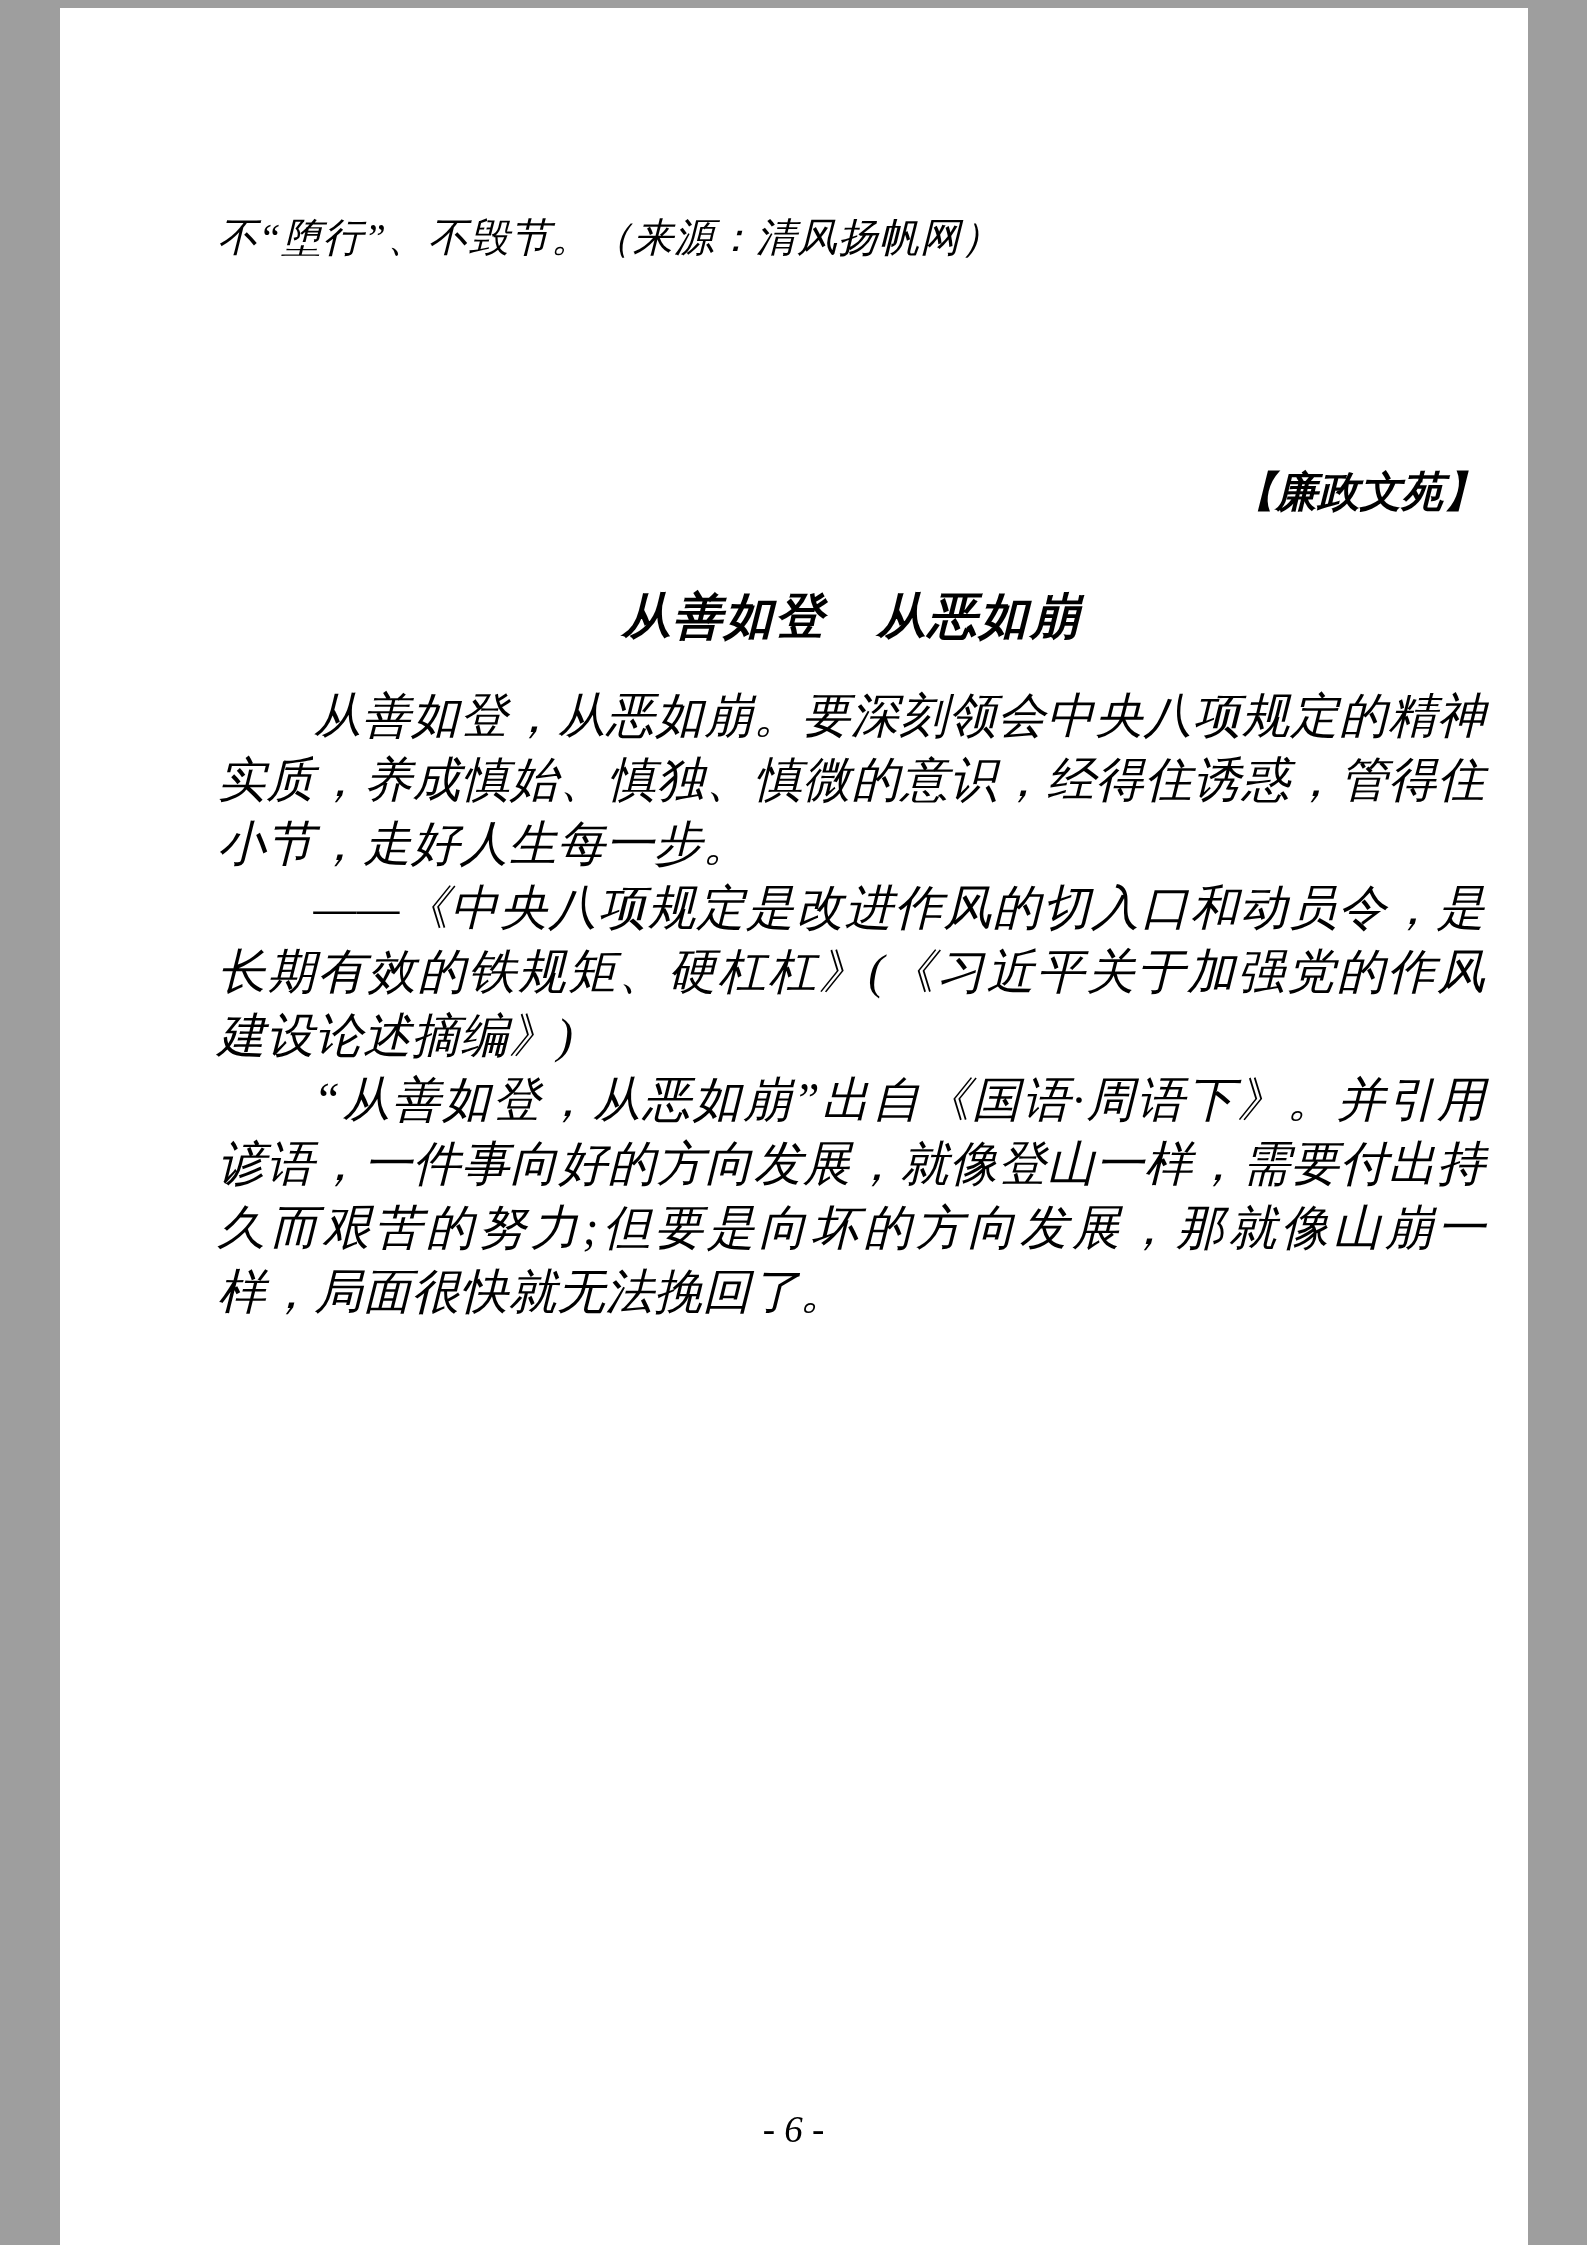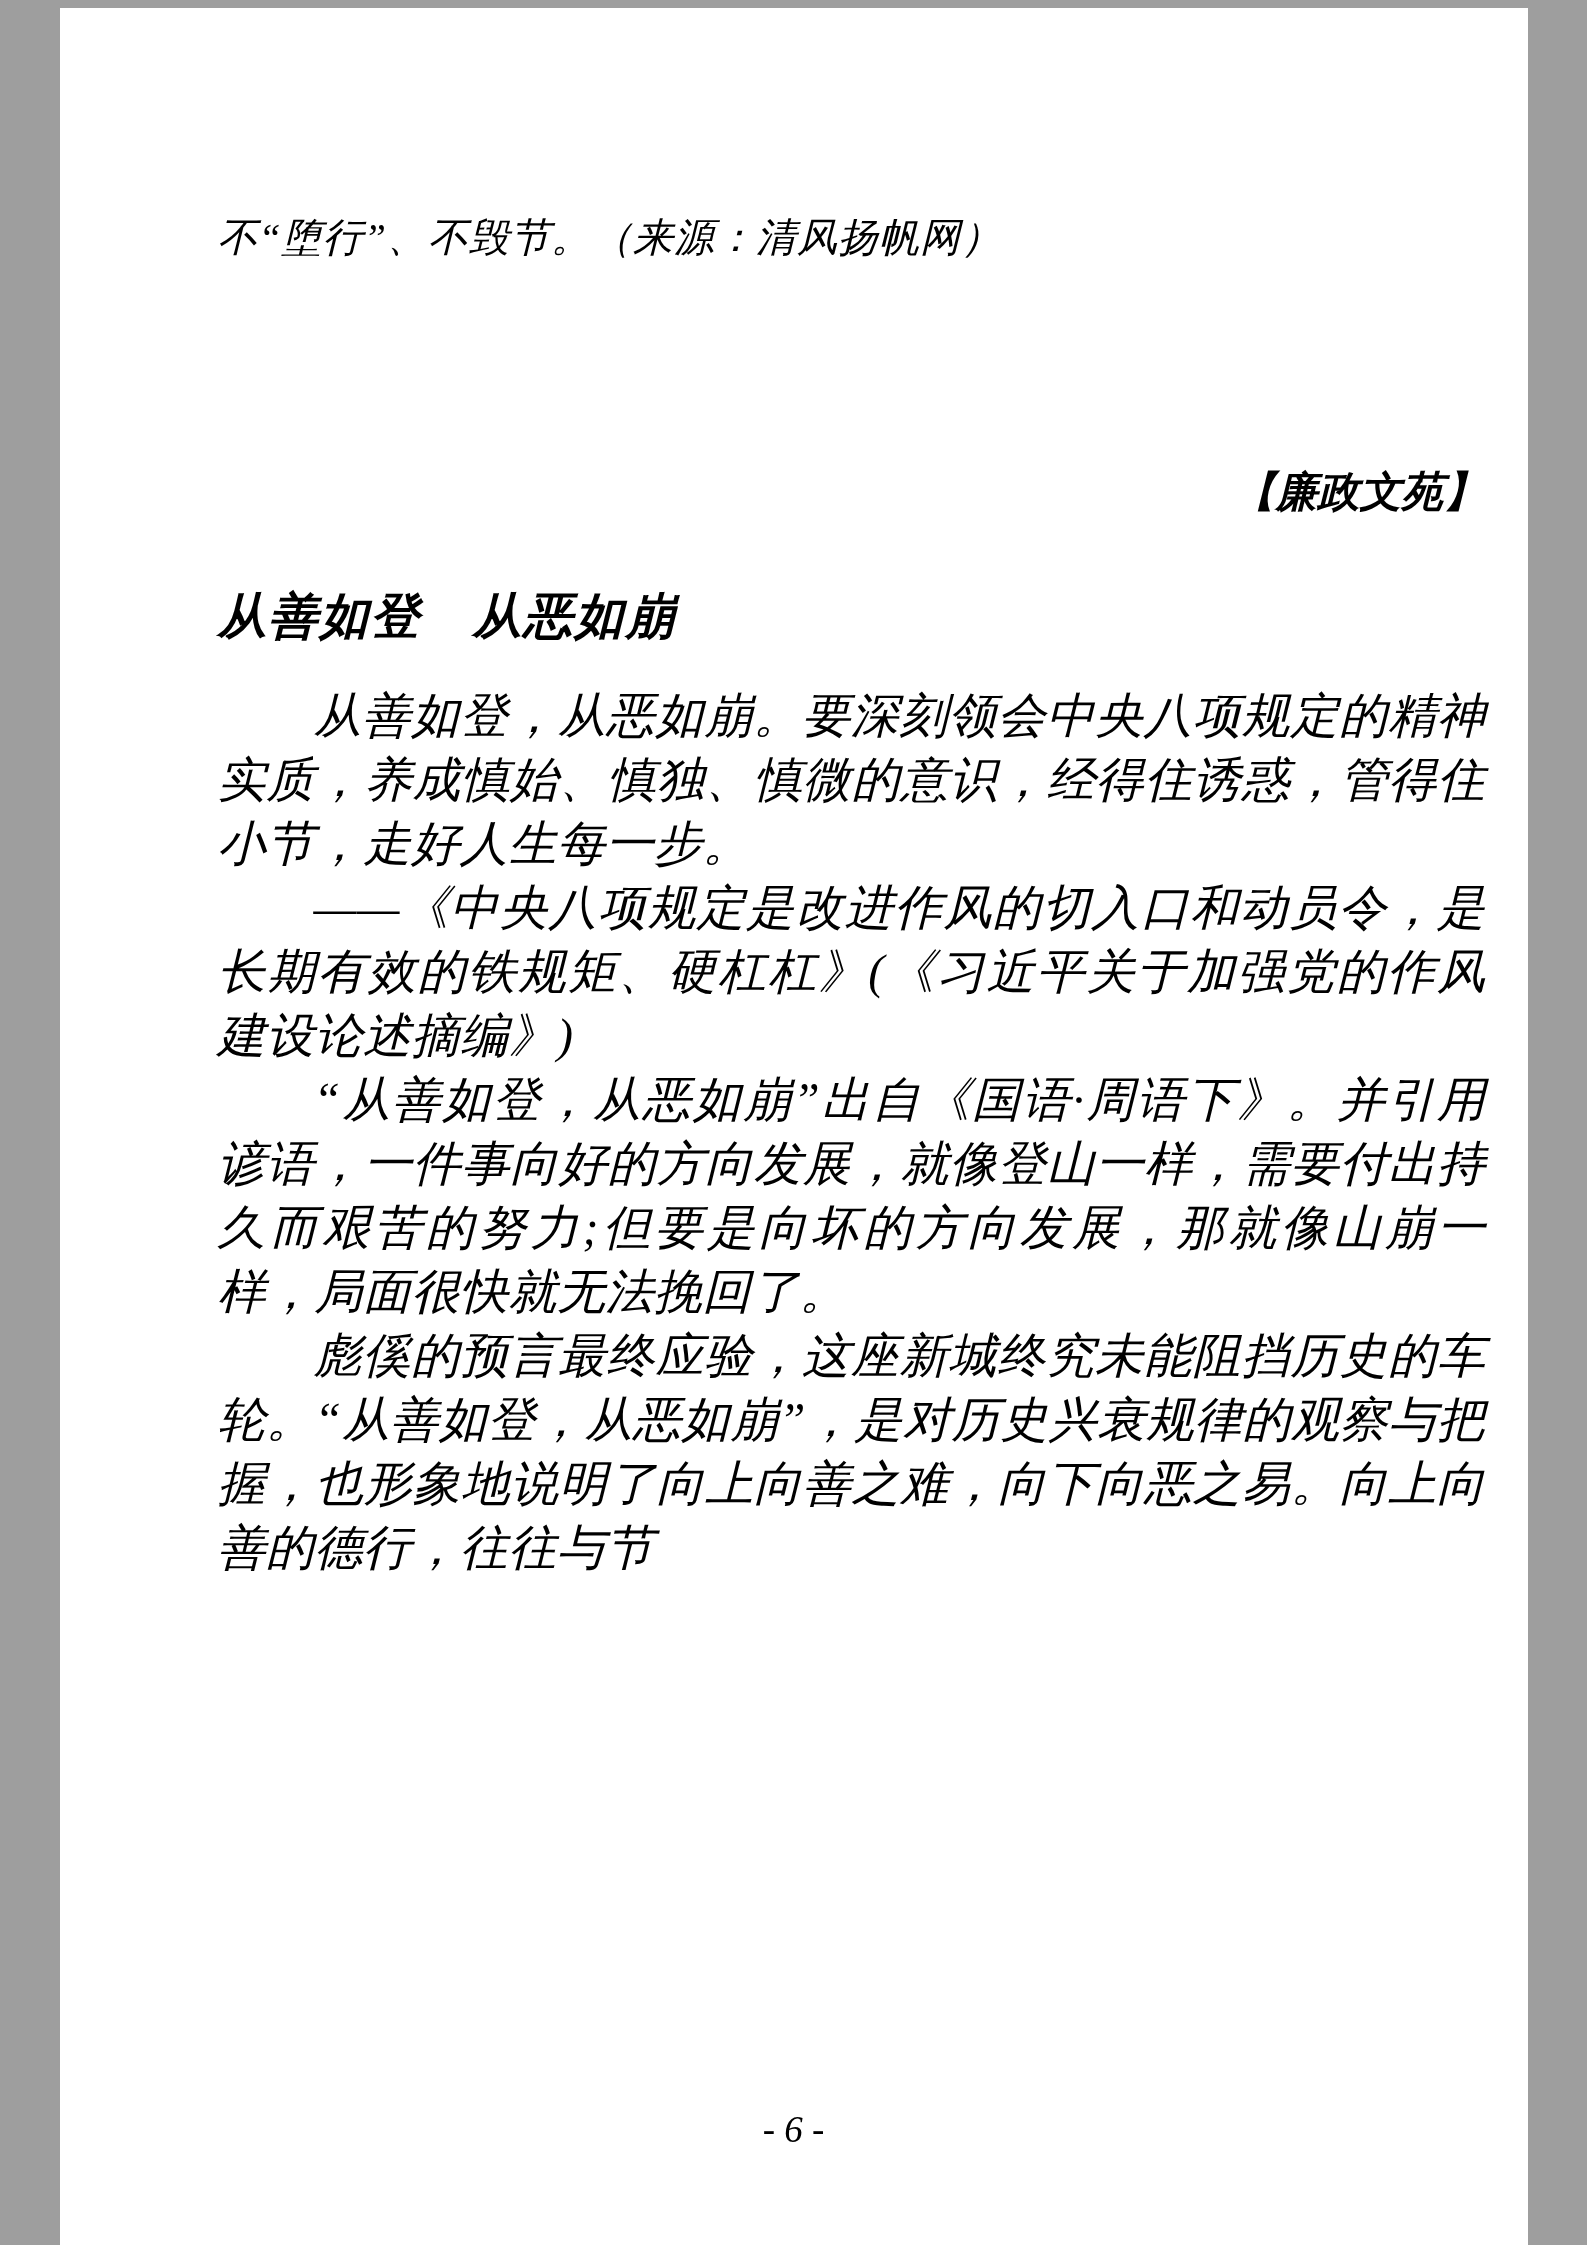--- a/index.html
+++ b/index.html
@@ -35,21 +35,21 @@
     font-size: 42px;
     line-height: 64px;
     font-weight: bold;
     text-align: right;
   }
   .article-title {
     top: 576px;
     font-size: 49px;
     line-height: 66px;
     font-weight: bold;
-    text-align: left;
+    text-align: center;
     letter-spacing: 2px;
   }
   .body-text {
     top: 676px;
     font-size: 48px;
     line-height: 64px;
     text-align: justify;
     letter-spacing: 0.5px;
   }
   .body-text p {
@@ -75,18 +75,17 @@
   <div class="content-col continuation-line">不“堕行”、不毁节。（来源：清风扬帆网）</div>
 
   <div class="content-col section-header">【廉政文苑】</div>
 
   <div class="content-col article-title">从善如登　从恶如崩</div>
 
   <div class="content-col body-text">
     <p>从善如登，从恶如崩。要深刻领会中央八项规定的精神实质，养成慎始、慎独、慎微的意识，经得住诱惑，管得住小节，走好人生每一步。</p>
     <p>——《中央八项规定是改进作风的切入口和动员令，是长期有效的铁规矩、硬杠杠》(《习近平关于加强党的作风建设论述摘编》)</p>
     <p>“从善如登，从恶如崩”出自《国语·周语下》。并引用谚语，一件事向好的方向发展，就像登山一样，需要付出持久而艰苦的努力;但要是向坏的方向发展，那就像山崩一样，局面很快就无法挽回了。</p>
-    <p>彪傒的预言最终应验，这座新城终究未能阻挡历史的车轮。“从善如登，从恶如崩”，是对历史兴衰规律的观察与把握，也形象地说明了向上向善之难，向下向恶之易。向上向善的德行，往往与节</p>
   </div>
 
   <div class="page-footer">- 6 -</div>
 
 </div>
 
 </body></html>

